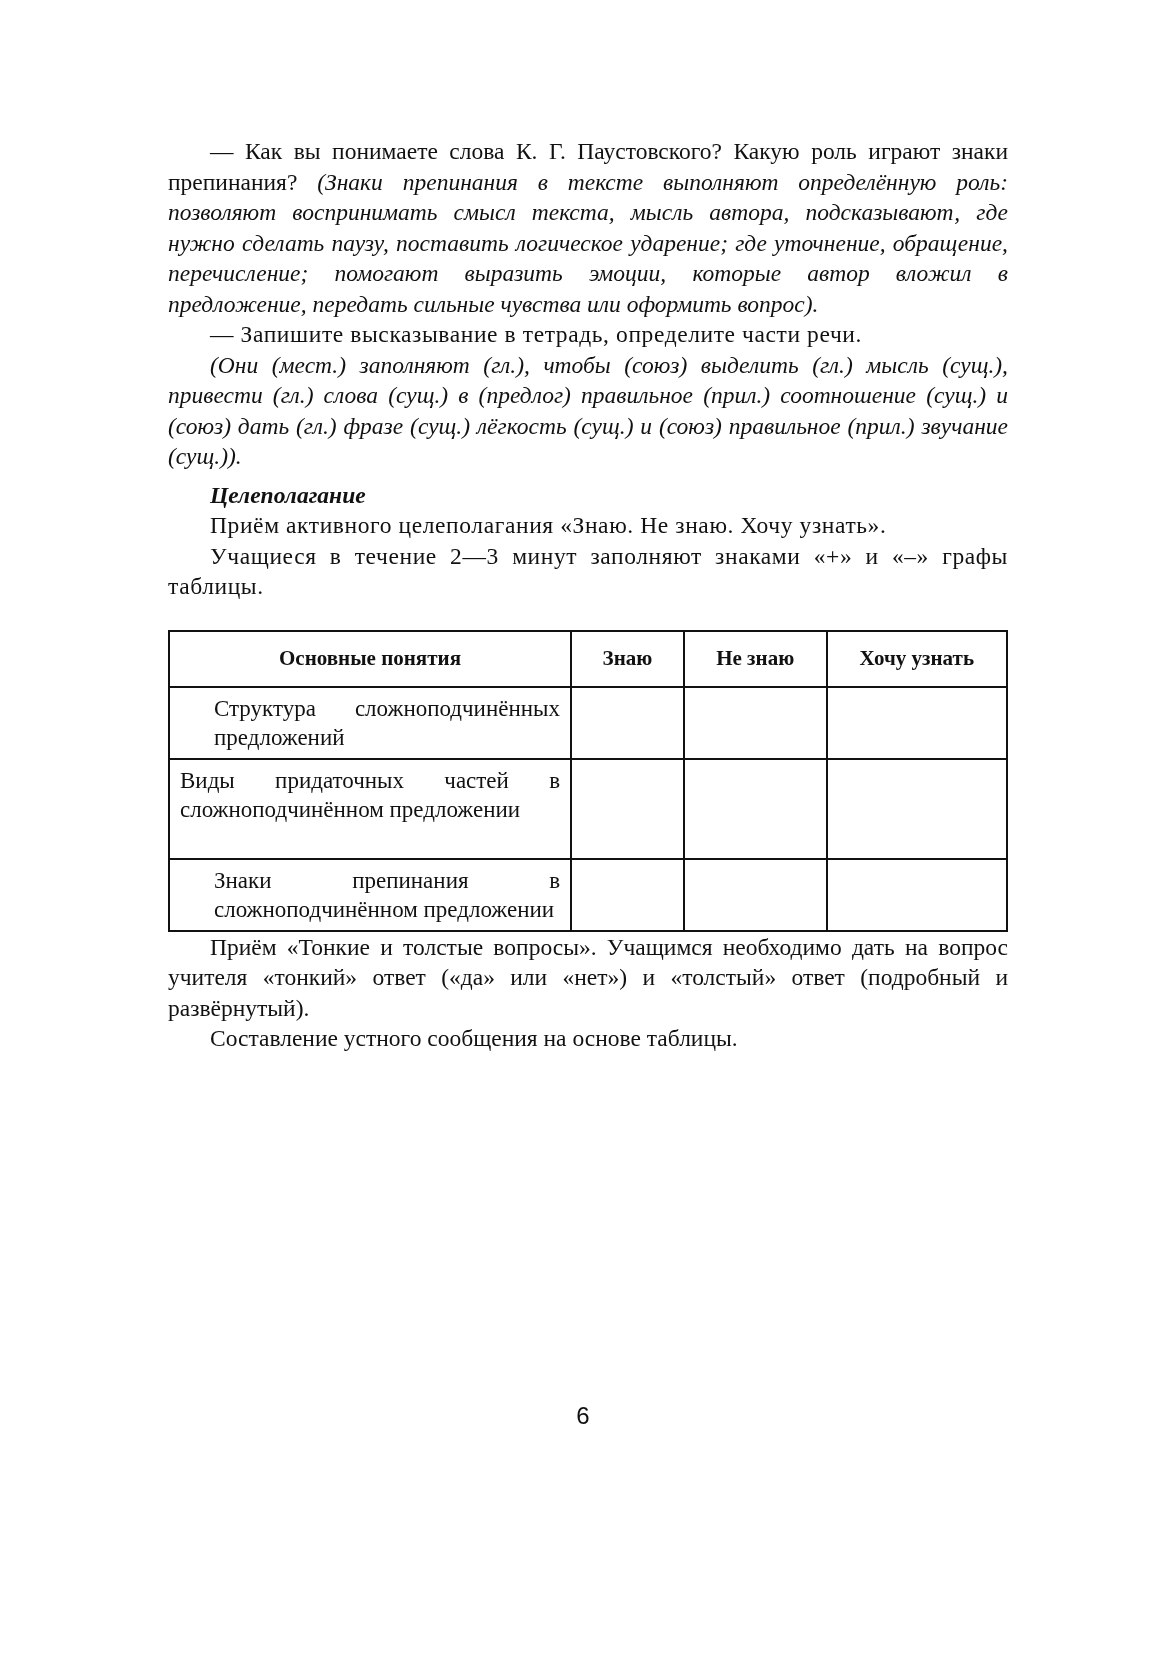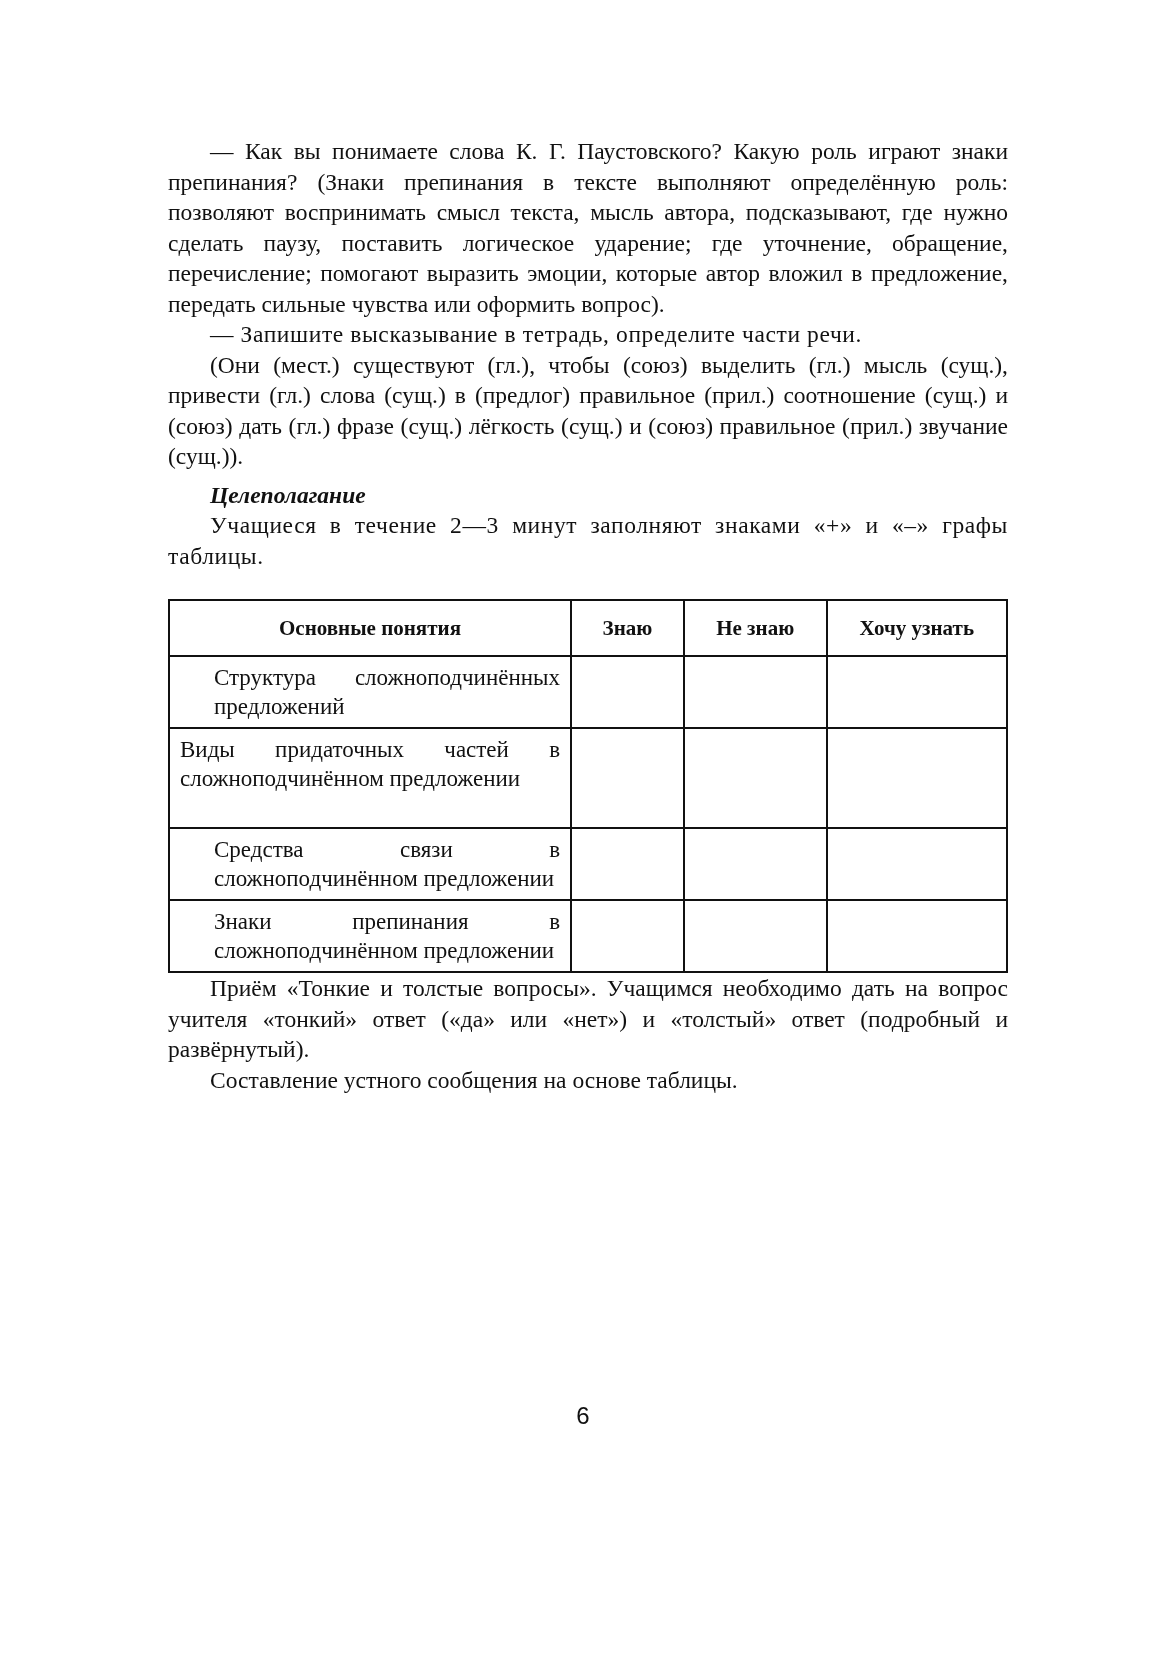--- a/index.html
+++ b/index.html
@@ -4,21 +4,21 @@
 <style>
   html, body { margin: 0; padding: 0; background: #ffffff; }
   body { width: 1166px; height: 1654px; position: relative; overflow: hidden; }
   .page {
     position: absolute; left: 168px; top: 136px; width: 840px;
     font-family: "Liberation Serif", "DejaVu Serif", serif;
     font-size: 23.5px; line-height: 30.5px; color: #111111;
   }
   p { margin: 0; text-align: justify; }
   .indent { text-indent: 42px; }
-  .it { }
+  .it { font-style: italic; }
   .bi { font-style: italic; font-weight: bold; }
   .wide { letter-spacing: 0.6px; }
   .gap-sm { margin-top: 8px; }
   table.concepts {
     margin-top: 28px; width: 840px; border-collapse: collapse;
     font-family: "Liberation Serif", "DejaVu Serif", serif; font-size: 23px; line-height: 29px;
   }
   table.concepts th, table.concepts td {
     border: 2px solid #111; vertical-align: top; padding: 6px 10px;
   }
@@ -31,22 +31,23 @@
     position: absolute; left: 0; width: 1166px; top: 1402px; text-align: center;
     font-family: "Liberation Sans", "DejaVu Sans", sans-serif; font-size: 24px; color: #111;
   }
 </style>
 </head>
 <body>
 
 <div class="page">
   <p class="indent"><span>— Как вы понимаете слова К. Г. Паустовского? Какую роль играют знаки препинания? </span><span class="it">(Знаки препинания в тексте выполняют определённую роль: позволяют воспринимать смысл текста, мысль автора, подсказывают, где нужно сделать паузу, поставить логическое ударение; где уточнение, обращение, перечисление; помогают выразить эмоции, которые автор вложил в предложение, передать сильные чувства или оформить вопрос).</span></p>
   <p class="indent wide">— Запишите высказывание в тетрадь, определите части речи.</p>
-  <p class="indent it">(Они (мест.) существуют (гл.), чтобы (союз) выделить (гл.) мысль (сущ.), привести (гл.) слова (сущ.) в (предлог) правильное (прил.) соотношение (сущ.) и (союз) дать (гл.) фразе (сущ.) лёгкость (сущ.) и (союз) правильное (прил.) звучание (сущ.)).</p>
+  <p class="indent it">(Они (мест.) заполняют (гл.), чтобы (союз) выделить (гл.) мысль (сущ.), привести (гл.) слова (сущ.) в (предлог) правильное (прил.) соотношение (сущ.) и (союз) дать (гл.) фразе (сущ.) лёгкость (сущ.) и (союз) правильное (прил.) звучание (сущ.)).</p>
   <p class="indent bi gap-sm">Целеполагание</p>
+  <p class="indent wide">Приём активного целеполагания «Знаю. Не знаю. Хочу узнать».</p>
   <p class="indent wide">Учащиеся в течение 2—3 минут заполняют знаками «+» и «–» графы таблицы.</p>
 
   <table class="concepts">
     <colgroup>
       <col style="width:403px">
         <col style="width:113px">
         <col style="width:143px">
         <col style="width:181px">
     </colgroup>
     <thead>
@@ -64,26 +65,20 @@
         <td></td>
         <td></td>
       </tr>
       <tr class="h3">
         <td class="concept">Виды придаточных частей в сложноподчинённом предложении</td>
         <td></td>
         <td></td>
         <td></td>
       </tr>
       <tr class="h2">
-        <td class="concept">Средства связи в сложноподчинённом предложении</td>
-        <td></td>
-        <td></td>
-        <td></td>
-      </tr>
-      <tr class="h2">
         <td class="concept">Знаки препинания в сложноподчинённом предложении</td>
         <td></td>
         <td></td>
         <td></td>
       </tr>
     </tbody>
   </table>
 
   <p class="indent">Приём «Тонкие и толстые вопросы». Учащимся необходимо дать на вопрос учителя «тонкий» ответ («да» или «нет») и «толстый» ответ (подробный и развёрнутый).</p>
   <p class="indent">Составление устного сообщения на основе таблицы.</p>

